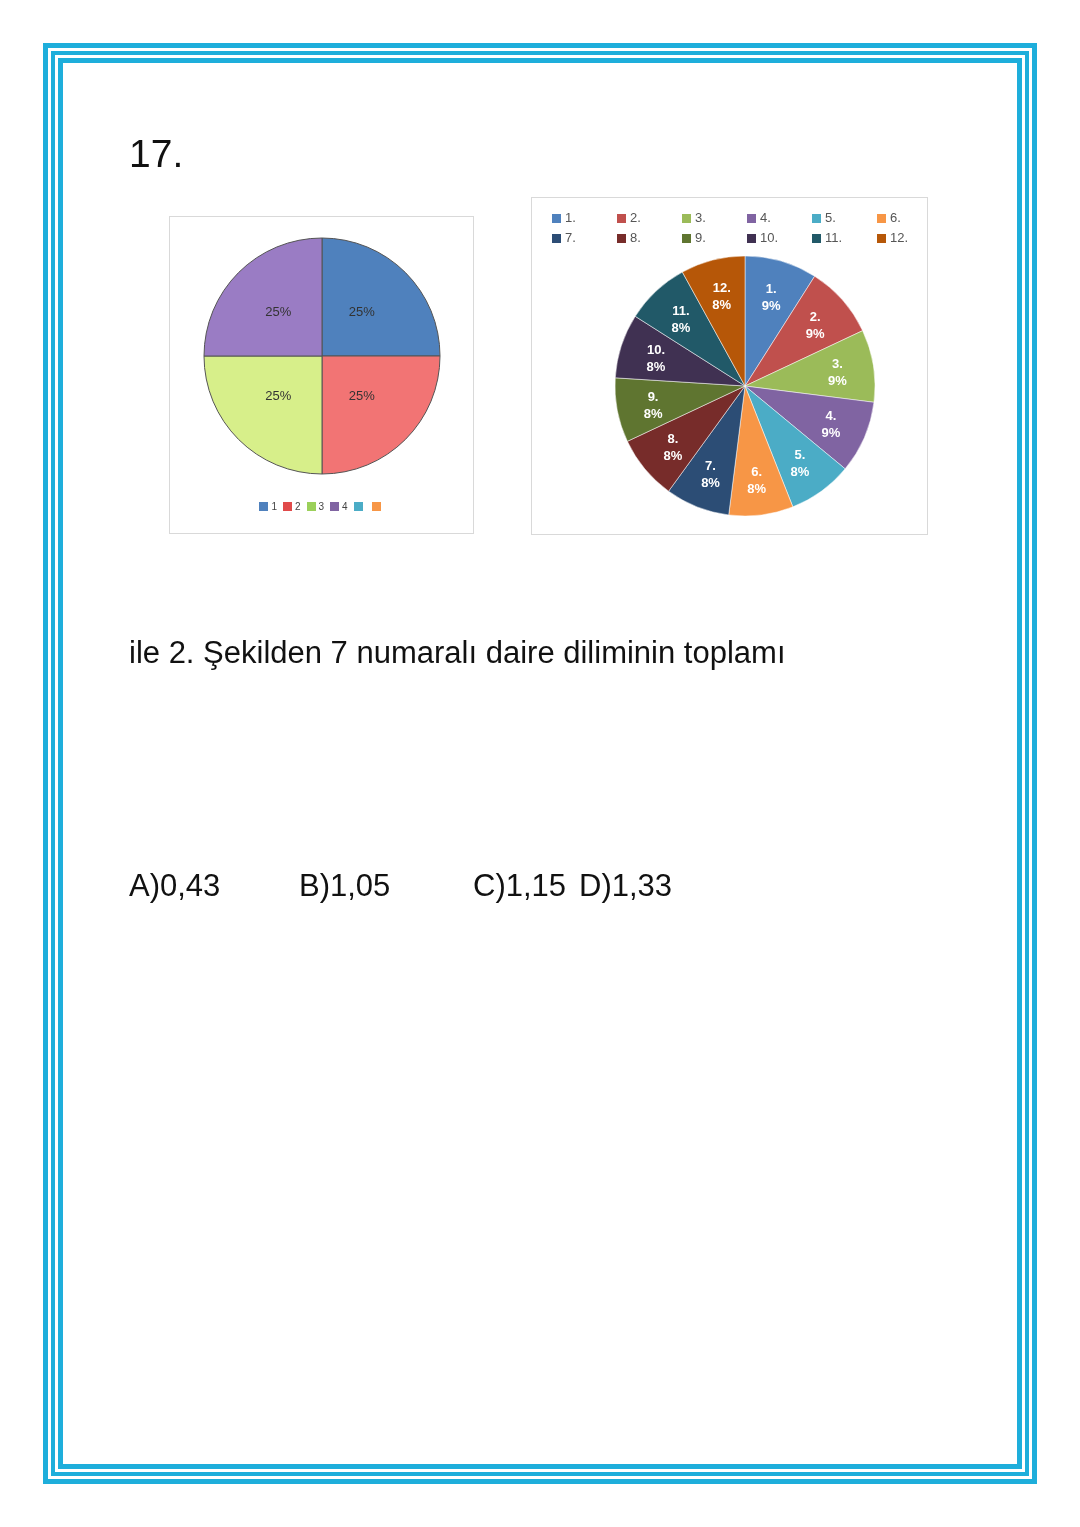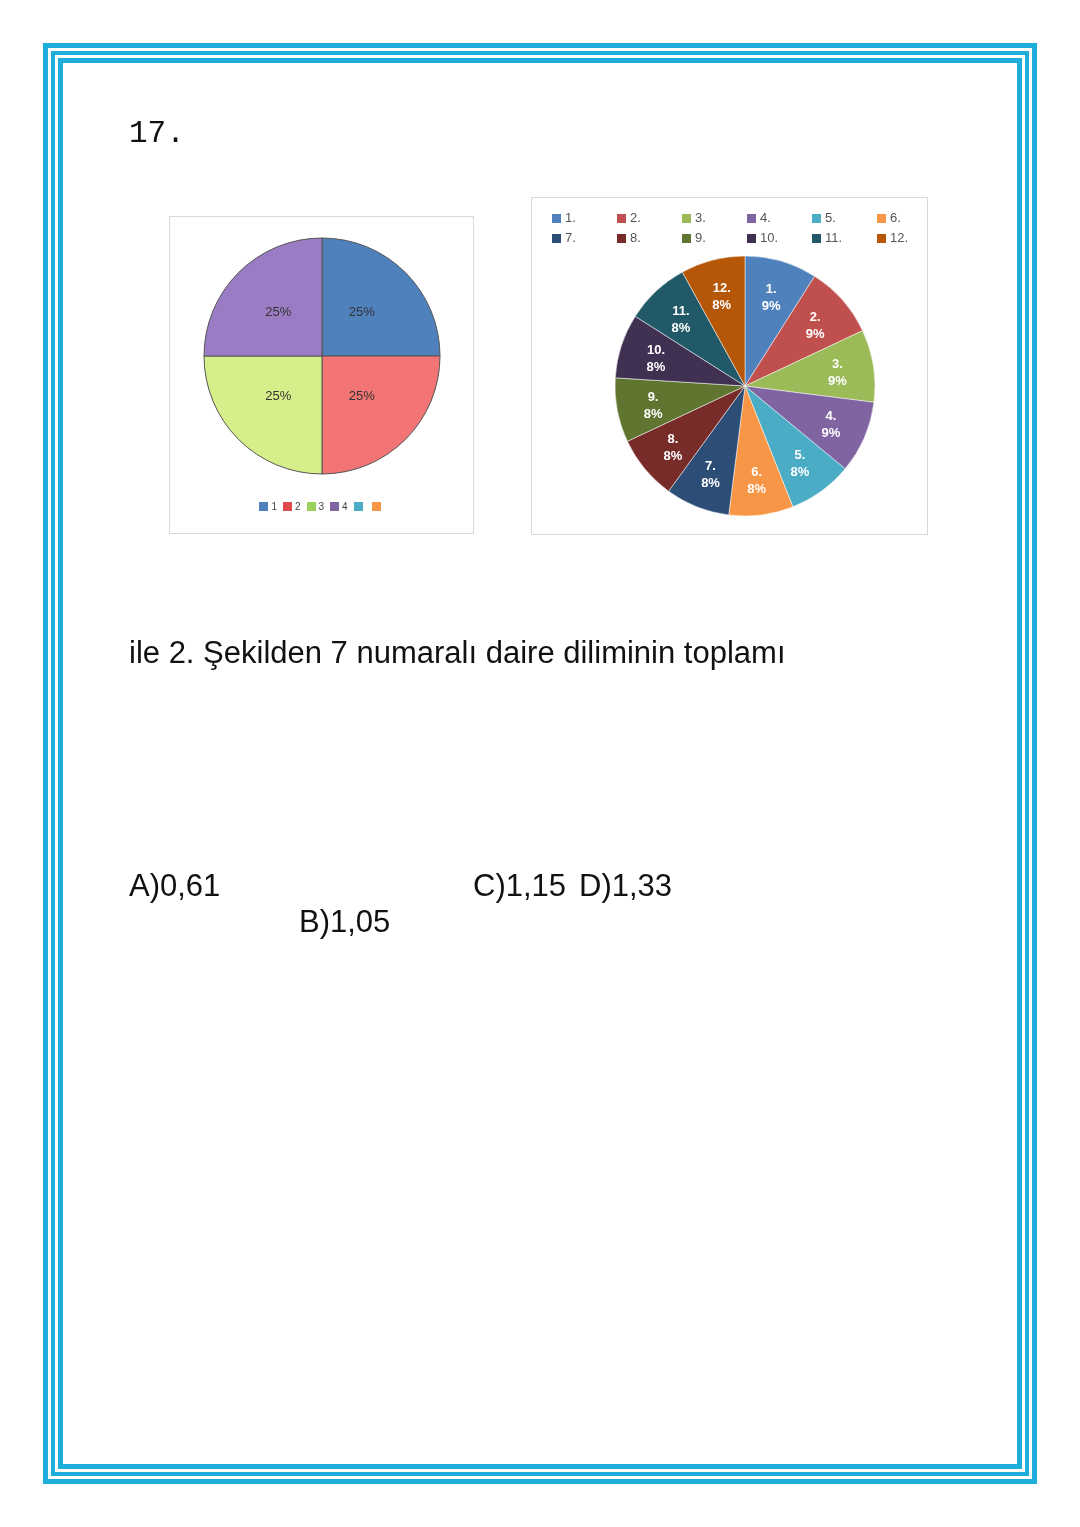--- a/index.html
+++ b/index.html
@@ -1,21 +1,21 @@
 <!DOCTYPE html>
 <html><head>
 <meta charset="utf-8">
 <style>
   html, body { margin: 0; padding: 0; background: #ffffff; }
   body { width: 1080px; height: 1527px; position: relative; overflow: hidden; font-family: "Liberation Sans", sans-serif; }
   .frame { position: absolute; border: 5px solid #1eaedb; box-sizing: border-box; }
   .f1 { left: 43px; top: 43px; width: 994px; height: 1441px; }
   .f2 { left: 51px; top: 51px; width: 978px; height: 1425px; border-width: 4px; }
   .f3 { left: 58px; top: 58px; width: 964px; height: 1411px; }
-  .qnum { position: absolute; left: 129px; top: 116px; font-size: 31px; color: #111; font-family: Liberation Mono, monospace; }
+  .qnum { position: absolute; left: 129px; top: 132px; font-size: 39px; color: #111; }
   .chart1 { position: absolute; left: 169px; top: 216px; width: 305px; height: 318px; border: 1px solid #d9d9d9; box-sizing: border-box; background: #fff; }
   .chart2 { position: absolute; left: 531px; top: 197px; width: 397px; height: 338px; border: 1px solid #d9d9d9; box-sizing: border-box; background: #fff; }
   .legend1 { position: absolute; left: 0; right: 0; top: 284px; text-align: center; font-size: 10px; color: #444; }
   .legend1 .li { display: inline-block; margin: 0 3px; }
   .legend1 .sw { display: inline-block; width: 9px; height: 9px; margin-right: 3px; vertical-align: -1px; }
   .legend2 { position: absolute; left: 20px; top: 12px; width: 370px; font-size: 13px; color: #555; }
   .legend2 .li { position: absolute; white-space: nowrap; }
   .legend2 .sw { display: inline-block; width: 9px; height: 9px; margin-right: 4px; vertical-align: -1px; }
   .question { position: absolute; left: 129px; top: 628px; width: 840px; font-size: 31px; line-height: 50.5px; color: #111; }
   .options { position: absolute; left: 129px; top: 868px; font-size: 31px; color: #111; }
@@ -98,17 +98,17 @@
       <text x="189.72262656136954" y="94.34061611836015" font-size="13" font-weight="bold" fill="#ffffff" text-anchor="middle">12.</text>
       <text x="189.72262656136954" y="111.34061611836015" font-size="13" font-weight="bold" fill="#ffffff" text-anchor="middle">8%</text>
     </svg>
 </div>
 
 <div class="question">
   <div>ile 2. Şekilden 7 numaralı daire diliminin toplamı</div>
 </div>
 
 <div class="options">
-  <span class="opt" style="left:0px;">A)0,61</span>
-  <span class="opt" style="left:170px;margin-top:36px;">B)1,05</span>
+  <span class="opt" style="left:0px;">A)0,43</span>
+  <span class="opt" style="left:170px;">B)1,05</span>
   <span class="opt" style="left:306px;margin-left:38px;">C)1,15</span>
   <span class="opt" style="left:450px;text-align:center;">D)1,33</span>
 </div>
 
 </body></html>

